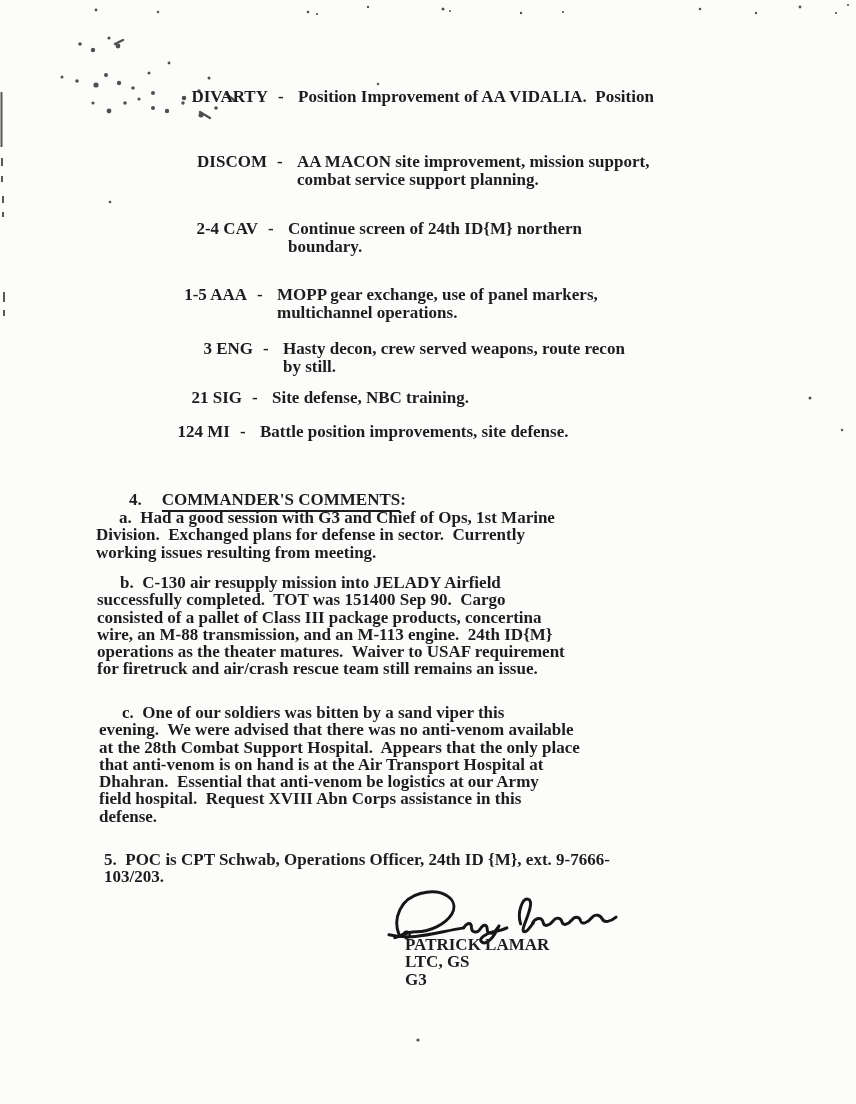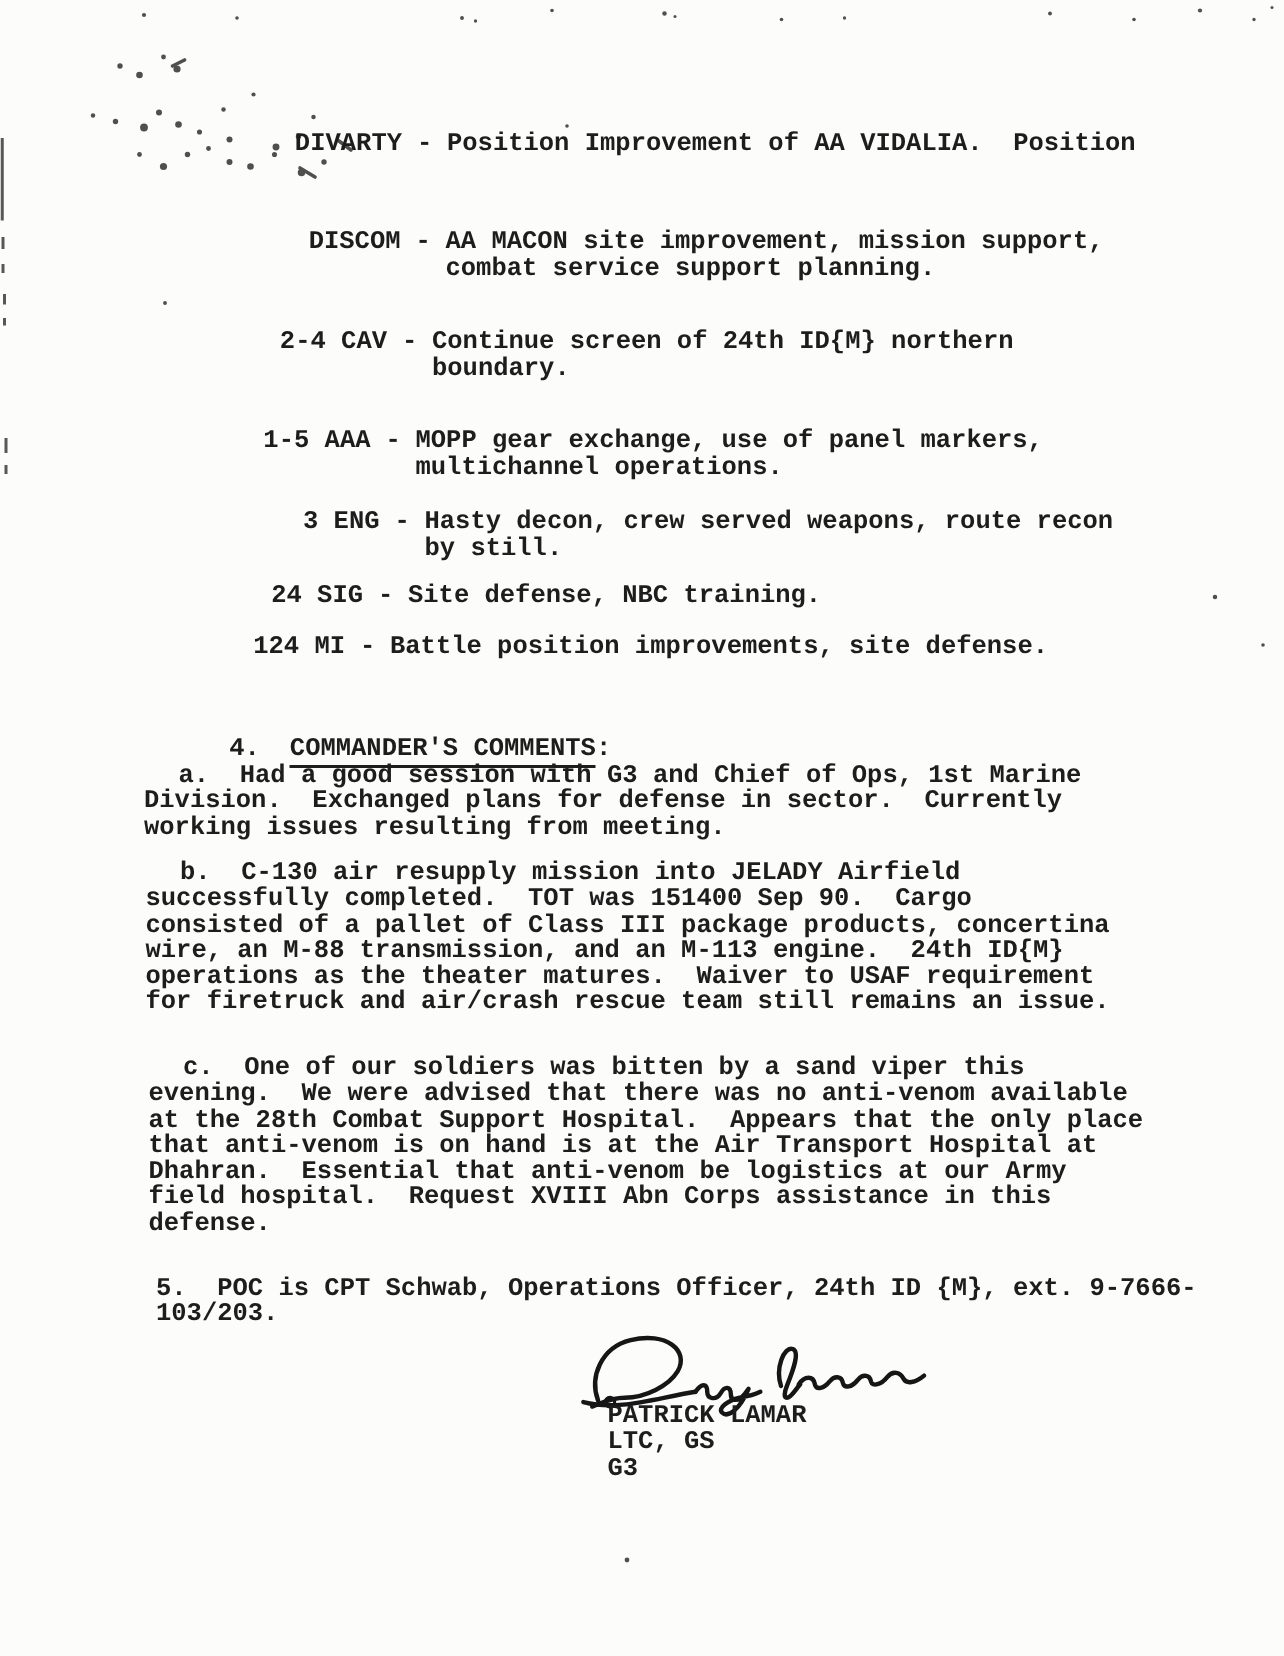--- a/index.html
+++ b/index.html
@@ -1,21 +1,21 @@
 <!DOCTYPE html>
 <html style="--paper: #fcfcfb; --ink: #1d1d1d;"><head>
 <meta charset="utf-8">
 <style>
   html,body{margin:0;padding:0;background:#ffffff;}
   .page{
     position:relative;
     width:856px;height:1104px;
     background:var(--paper,#fcfcfb);
     overflow:hidden;
-    font-family:Liberation Mono, monospace;
+    font-family:Liberation Serif, serif;
     font-weight:700;
     font-size:17px;
     color:var(--ink,#1d1d1d);
   }
   .page *{box-sizing:border-box;}
   .abs{position:absolute;}
   
   .urow{position:absolute;left:0;right:0;height:0;overflow:visible;}
   .ulab{position:absolute;top:0;width:120px;text-align:right;white-space:pre;line-height:18px;}
   .udash{position:absolute;top:0;white-space:pre;line-height:18px;}
@@ -142,21 +142,21 @@
     <div class="urow" style="top:340px">
       <span class="ulab" style="left:133px">3 ENG</span>
       <span class="udash" style="left:263px">-</span>
       <div class="udesc" style="left:283px">
         <div>Hasty decon, crew served weapons, route recon</div>
         <div>by still.</div>
       </div>
     </div>
 
     <div class="urow" style="top:389px">
-      <span class="ulab" style="left:122px">24 SIG</span>
+      <span class="ulab" style="left:122px">21 SIG</span>
       <span class="udash" style="left:252px">-</span>
       <div class="udesc" style="left:272px">
         <div>Site defense, NBC training.</div>
       </div>
     </div>
 
     <div class="urow" style="top:423px">
       <span class="ulab" style="left:110px">124 MI</span>
       <span class="udash" style="left:240px">-</span>
       <div class="udesc" style="left:260px">

